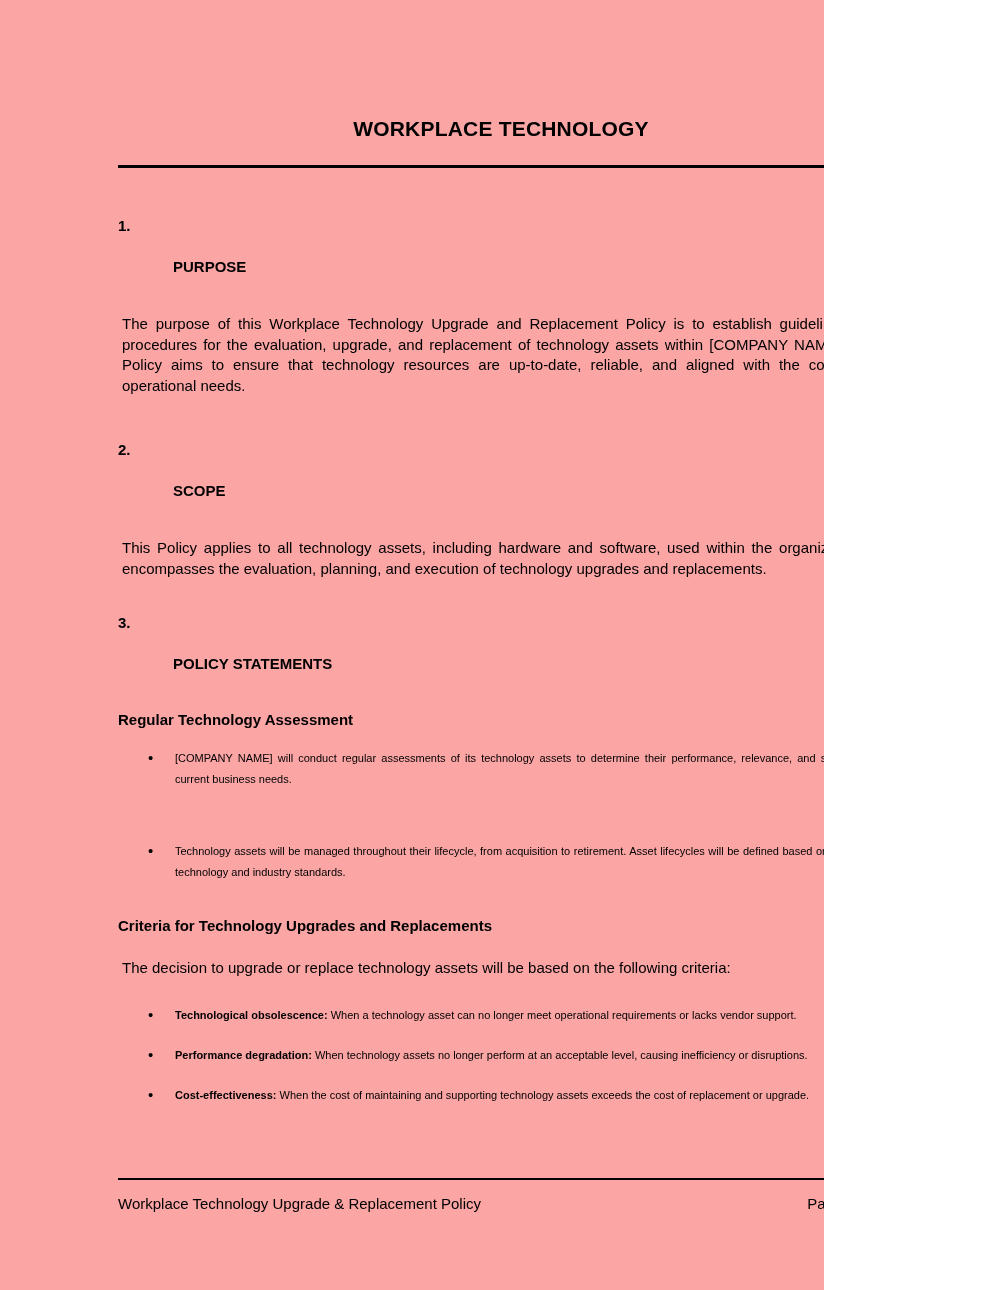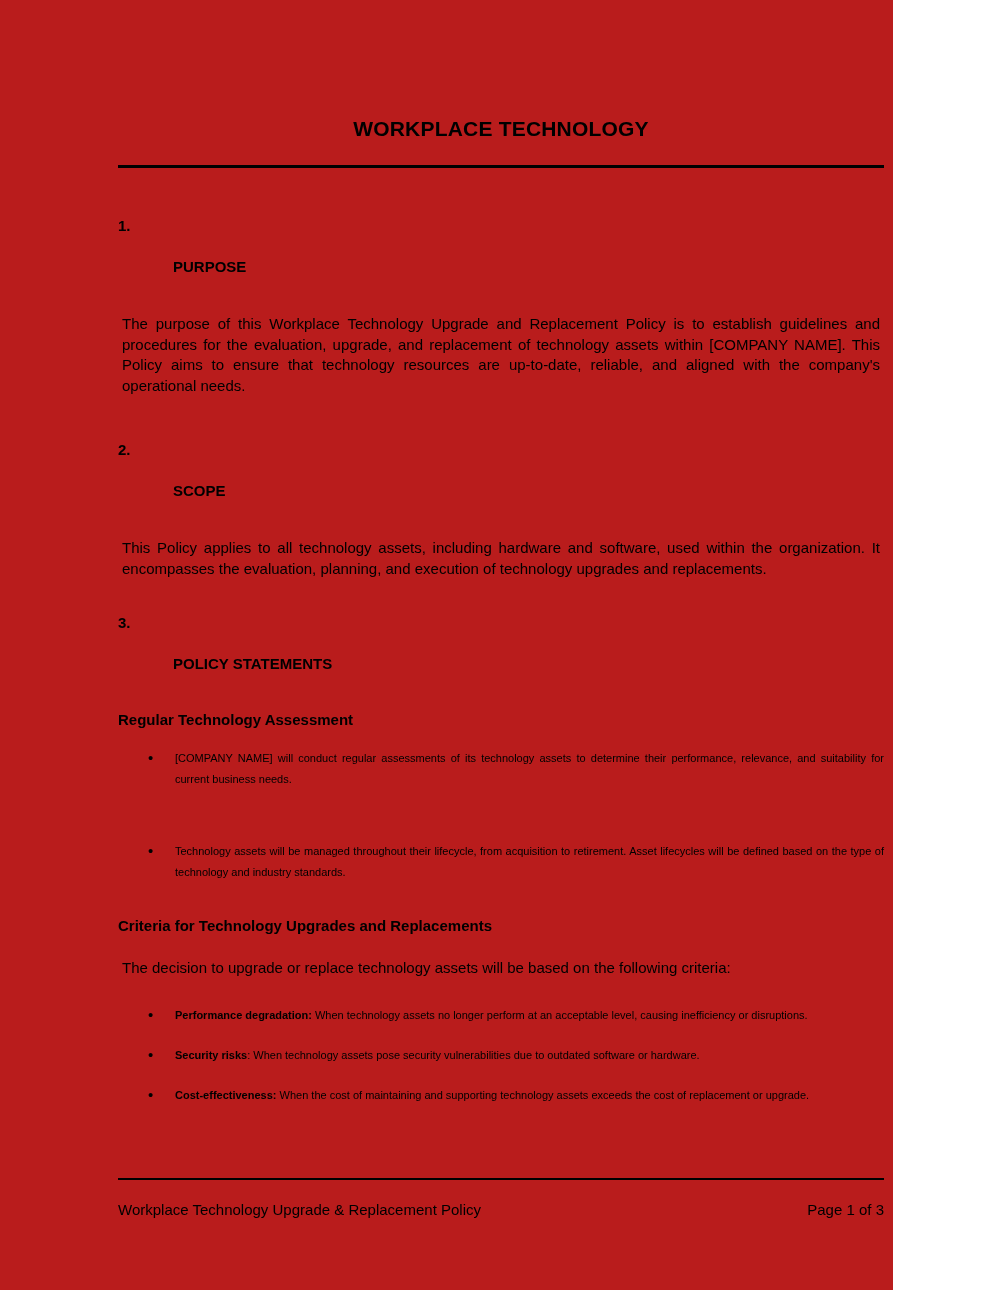--- a/index.html
+++ b/index.html
@@ -6,23 +6,23 @@
     margin: 0;
     padding: 0;
     background: #ffffff;
   }
   body {
     font-family: "Liberation Sans", sans-serif;
     color: #000000;
   }
   .page {
     position: relative;
-    width: 893px;
+    width: 824px;
     height: 1290px;
-    background: #b91c1c;
+    background: #fca5a5;
     box-sizing: border-box;
     overflow: hidden;
   }
   .content {
     position: absolute;
     left: 118px;
     top: 0;
     width: 766px;
   }
 
@@ -125,21 +125,21 @@
     border-top: 2px solid #000;
     width: 100%;
     margin: 0;
   }
   .footer-row {
     display: flex;
     justify-content: space-between;
     align-items: baseline;
     font-size: 15px;
     line-height: 20px;
-    padding-top: 20px;
+    padding-top: 14px;
   }
 </style>
 </head>
 <body>
 
 <div class="page">
 
   <div class="content">
 
     <div class="doc-title">
@@ -201,24 +201,24 @@
     <p class="sub-heading">Criteria for Technology Upgrades and Replacements</p>
 
     <div class="sp-18"></div>
 
     <p class="body">The decision to upgrade or replace technology assets will be based on the following criteria:</p>
 
     <div class="sp-22"></div>
 
     <ul class="bullets">
       <li>
-        <span class="lead">Performance degradation:</span><span> When technology assets no longer perform at an acceptable level, causing inefficiency or disruptions.</span>
+        <span class="lead">Technological obsolescence:</span><span> When a technology asset can no longer meet operational requirements or lacks vendor support.</span>
       </li>
       <li>
-        <span class="lead">Security risks</span><span>: When technology assets pose security vulnerabilities due to outdated software or hardware.</span>
+        <span class="lead">Performance degradation:</span><span> When technology assets no longer perform at an acceptable level, causing inefficiency or disruptions.</span>
       </li>
       <li>
         <span class="lead">Cost-effectiveness:</span><span> When the cost of maintaining and supporting technology assets exceeds the cost of replacement or upgrade.</span>
       </li>
     </ul>
 
   </div>
 
   <div class="footer">
     <hr class="footer-rule">

